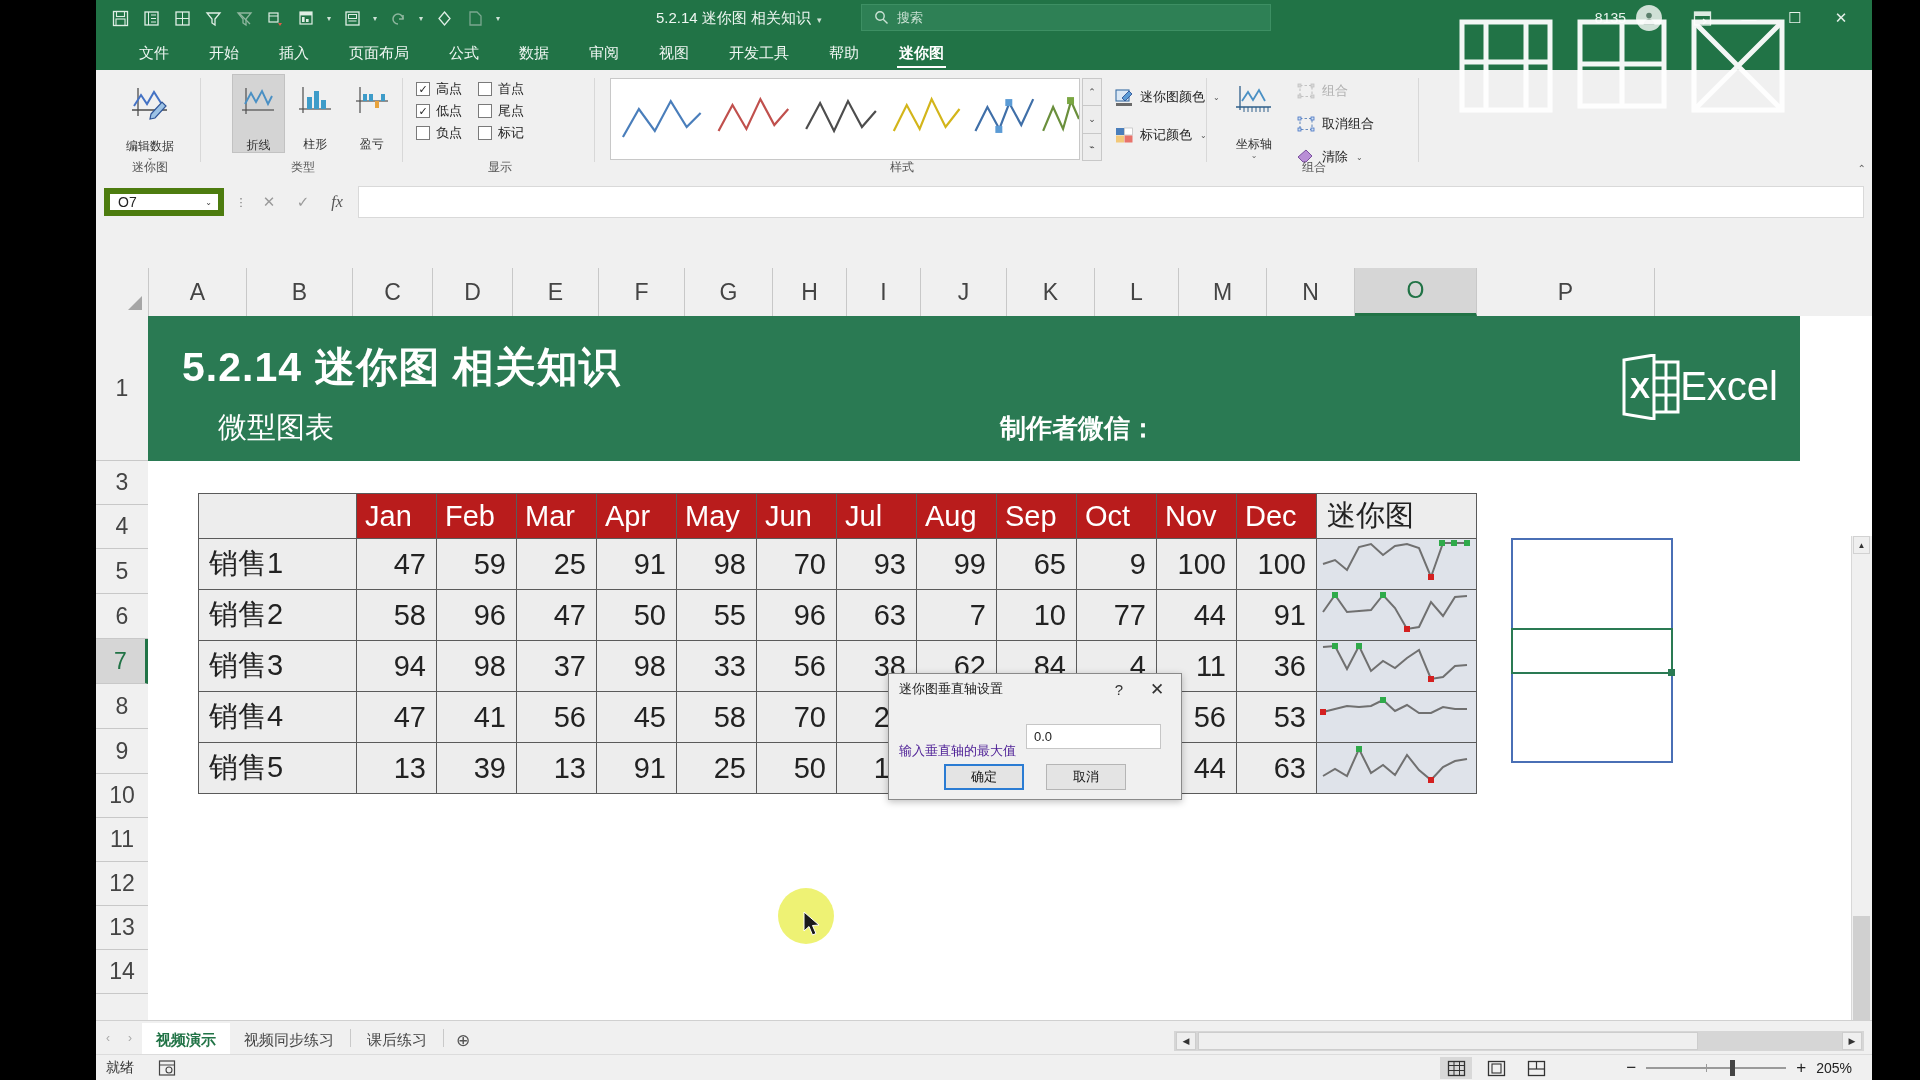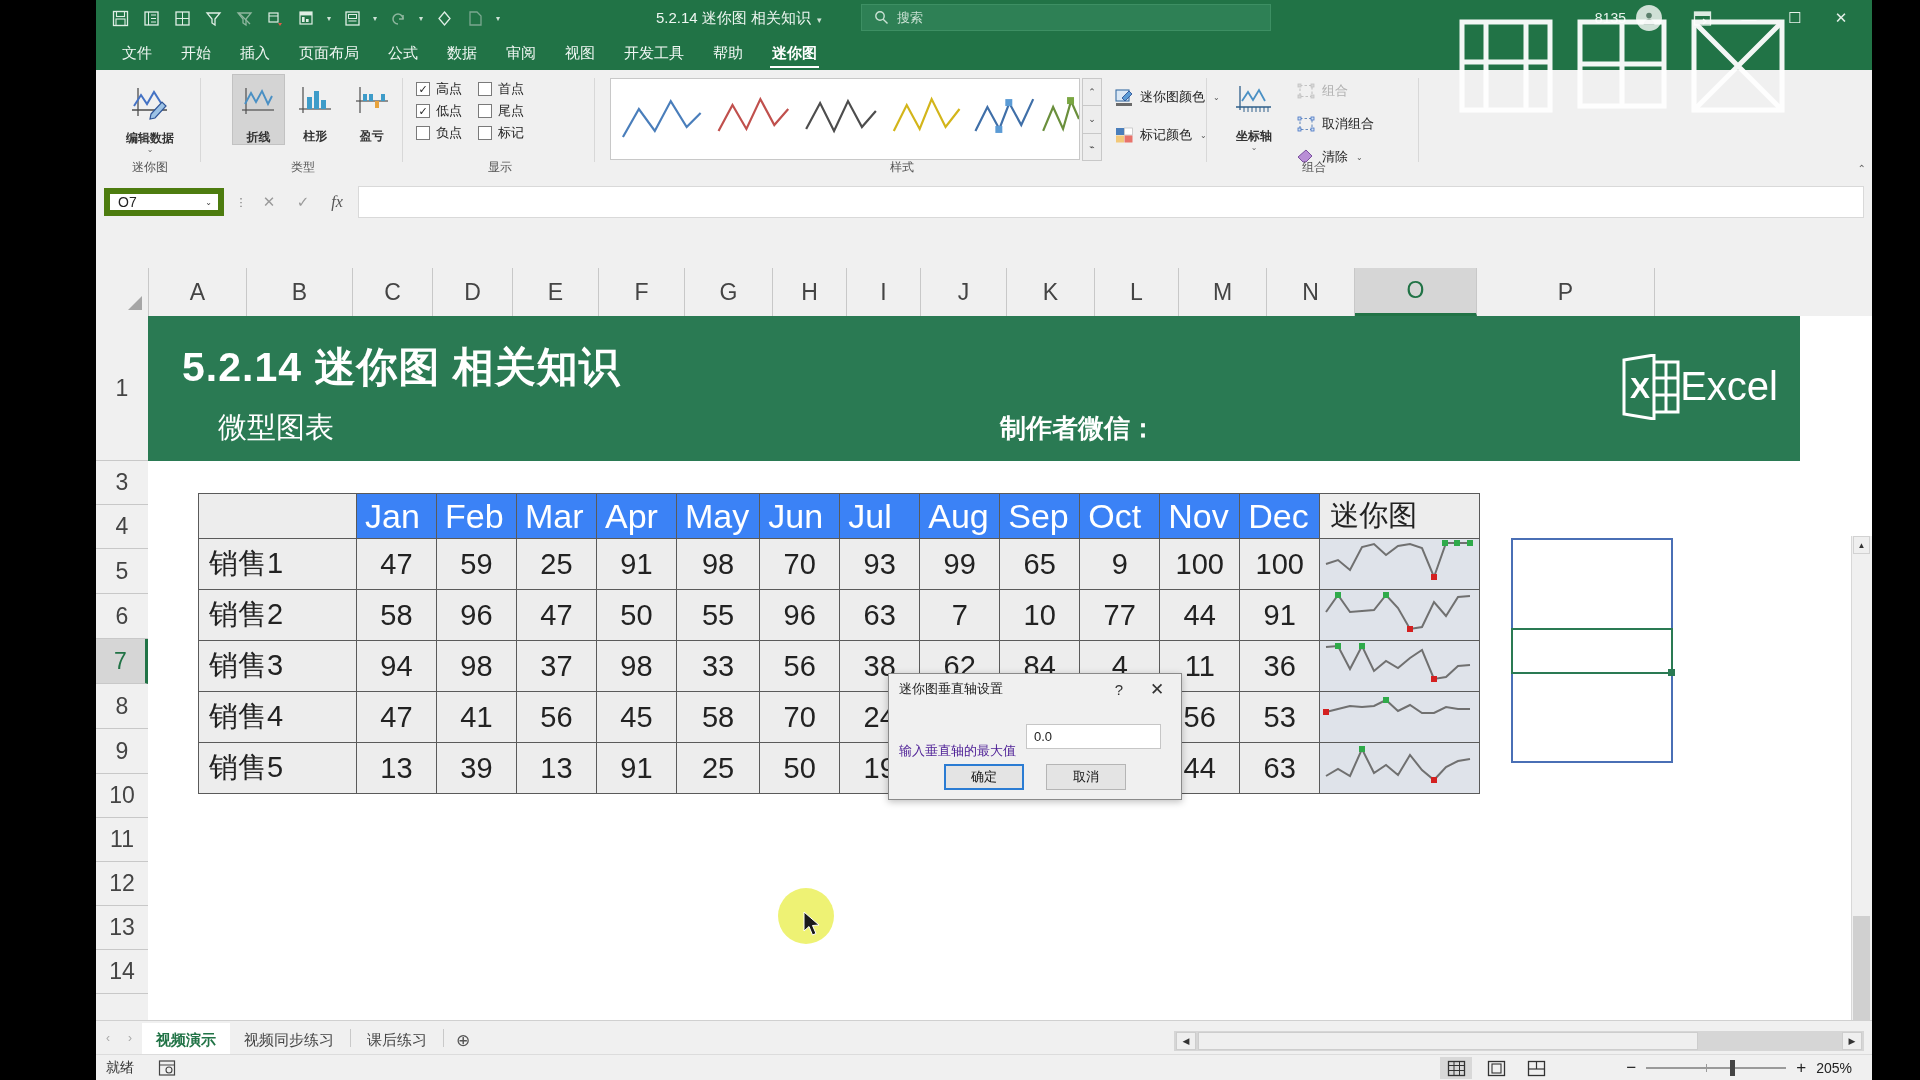--- a/index.html
+++ b/index.html
@@ -26,34 +26,34 @@
   .searchbox{position:absolute;left:765px;top:4px;width:410px;height:27px;background:#2e8055;border:1px solid #3d8f63;display:flex;align-items:center;gap:8px;padding-left:12px;box-sizing:border-box;}
   .searchbox .ph{color:#cbe2d5;font-size:13px;}
   .acct{position:absolute;right:210px;top:0;height:36px;display:flex;align-items:center;gap:10px;color:#eaf4ee;font-size:14px;}
   .avatar{width:26px;height:26px;border-radius:50%;background:#cfe0d6;display:flex;align-items:center;justify-content:center;}
   .wincontrols{position:absolute;right:8px;top:0;height:36px;display:flex;align-items:center;}
   .wc{width:46px;height:36px;display:flex;align-items:center;justify-content:center;color:#e6f1ea;font-size:15px;}
   .ribbon-disp{position:absolute;right:160px;top:0;height:36px;display:flex;align-items:center;color:#dcebe2;}
 
   
   .tabbar{position:absolute;left:96px;top:36px;width:1776px;height:34px;background:#217346;}
-  .tabs{display:flex;align-items:center;height:34px;padding-left:12px;gap:1px;}
+  .tabs{display:flex;align-items:center;height:34px;padding-left:29px;gap:12px;}
   .tab{height:34px;line-height:34px;padding:0 14px;color:#f0f7f3;font-size:15px;white-space:nowrap;cursor:default;}
   .tab.active{color:#ffffff;font-weight:bold;position:relative;}
   .tab.active::after{content:"";position:absolute;left:12px;right:12px;bottom:2px;height:2px;background:#ffffff;}
 
   
   .ribbon{position:absolute;left:96px;top:70px;width:1776px;height:108px;background:#f0f0f0;border-bottom:1px solid #d2d2d2;}
   .rgroup{position:absolute;top:0;height:108px;}
   .rgroup-label{position:absolute;bottom:2px;width:100%;text-align:center;font-size:12px;color:#555;}
   .rsep{position:absolute;top:8px;width:1px;height:84px;background:#d8d8d8;}
 
   .bigbtn{display:flex;flex-direction:column;align-items:center;justify-content:flex-start;width:66px;padding-top:6px;font-size:12px;color:#333;cursor:default;}
   .bigbtn .glyph{height:42px;display:flex;align-items:center;justify-content:center;}
-  .bigbtn .lbl{text-align:center;line-height:1.12;margin-top:8px;font-weight:bold;}
+  .bigbtn .lbl{text-align:center;line-height:1.12;margin-top:16px;}
   .bigbtn .dd{font-size:8px;color:#666;line-height:9px;}
   .bigbtn.sel{background:#d4d4d4;border:1px solid #c2c2c2;box-sizing:border-box;}
 
   .chk-grid{position:absolute;left:6px;top:10px;display:grid;grid-template-columns:auto auto;grid-gap:4px 16px;}
   .chk{display:flex;align-items:center;gap:6px;font-size:13px;color:#222;white-space:nowrap;}
   .box{width:14px;height:14px;border:1px solid #7a7a7a;background:#fff;display:flex;align-items:center;justify-content:center;font-size:11px;color:#222;box-sizing:border-box;}
 
   .stylegallery{position:absolute;left:8px;top:8px;width:470px;height:82px;background:#fff;border:1px solid #c8c8c8;box-sizing:border-box;display:flex;align-items:center;overflow:hidden;}
   .gal-nav{position:absolute;right:-22px;top:8px;width:20px;height:82px;display:flex;flex-direction:column;}
   .gal-nav div{flex:1;border:1px solid #c8c8c8;background:#ededed;display:flex;align-items:center;justify-content:center;font-size:9px;color:#444;box-sizing:border-box;margin-bottom:-1px;}
@@ -92,24 +92,24 @@
   .banner{position:absolute;left:0;top:0;width:1652px;height:145px;background:#2a7a53;}
   .banner h1{margin:0;position:absolute;left:34px;top:24px;color:#fff;font-size:41px;font-weight:bold;letter-spacing:1px;}
   .banner .sub{position:absolute;left:70px;top:92px;color:#fff;font-size:29px;}
   .banner .wx{position:absolute;left:852px;top:95px;color:#fff;font-size:26px;font-weight:bold;}
   .banner .xlogo{position:absolute;right:118px;top:38px;}
   .banner .xword{position:absolute;right:22px;top:48px;color:#fff;font-size:40px;}
 
   
   .dtable{position:absolute;left:50px;top:177px;border-collapse:collapse;}
   .dtable td{border:1px solid #5a5a5a;height:45px;background:#ededed;font-size:29px;color:#222;padding:0 10px;box-sizing:border-box;}
-  .dtable td.hd{background:#3b82f6;color:#fff;text-align:left;font-size:34px;padding-left:8px;}
+  .dtable td.hd{background:#b91c1c;color:#fff;text-align:left;font-size:29px;padding-left:8px;}
   .dtable td.hd-empty{background:#ededed;border:1px solid #5a5a5a;}
   .dtable td.rowlbl{text-align:left;font-size:29px;width:158px;}
-  .dtable td.num{text-align:center;width:80px;}
+  .dtable td.num{text-align:right;width:80px;}
   .dtable td.spark{background:#dfe3ea;padding:0;width:160px;}
   .dtable td.sparkhd{background:#ededed;color:#222;width:160px;text-align:left;padding-left:10px;}
   .selbox{position:absolute;left:1363px;top:222px;width:162px;height:225px;border:2px solid #4a6fb5;box-sizing:border-box;pointer-events:none;}
   .selrow{position:absolute;left:1363px;top:312px;width:162px;height:46px;border:2px solid #2a7a53;box-sizing:border-box;pointer-events:none;}
   .selrow::after{content:"";position:absolute;right:-4px;bottom:-4px;width:7px;height:7px;background:#2a7a53;}
 
   .cursor-hl{position:absolute;left:630px;top:572px;width:56px;height:56px;border-radius:50%;background:#e8ed3f;opacity:.72;z-index:25;pointer-events:none;}
   .mousecur{position:absolute;left:655px;top:595px;z-index:26;pointer-events:none;}
 
   

